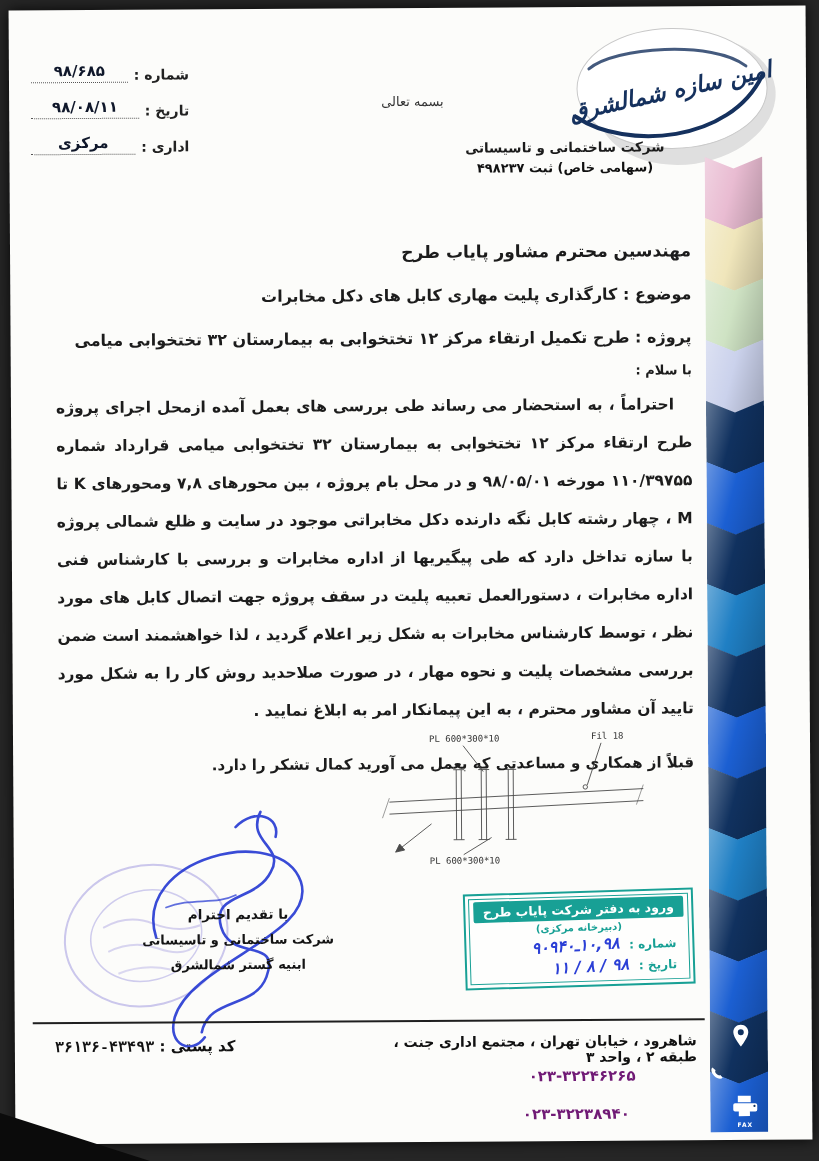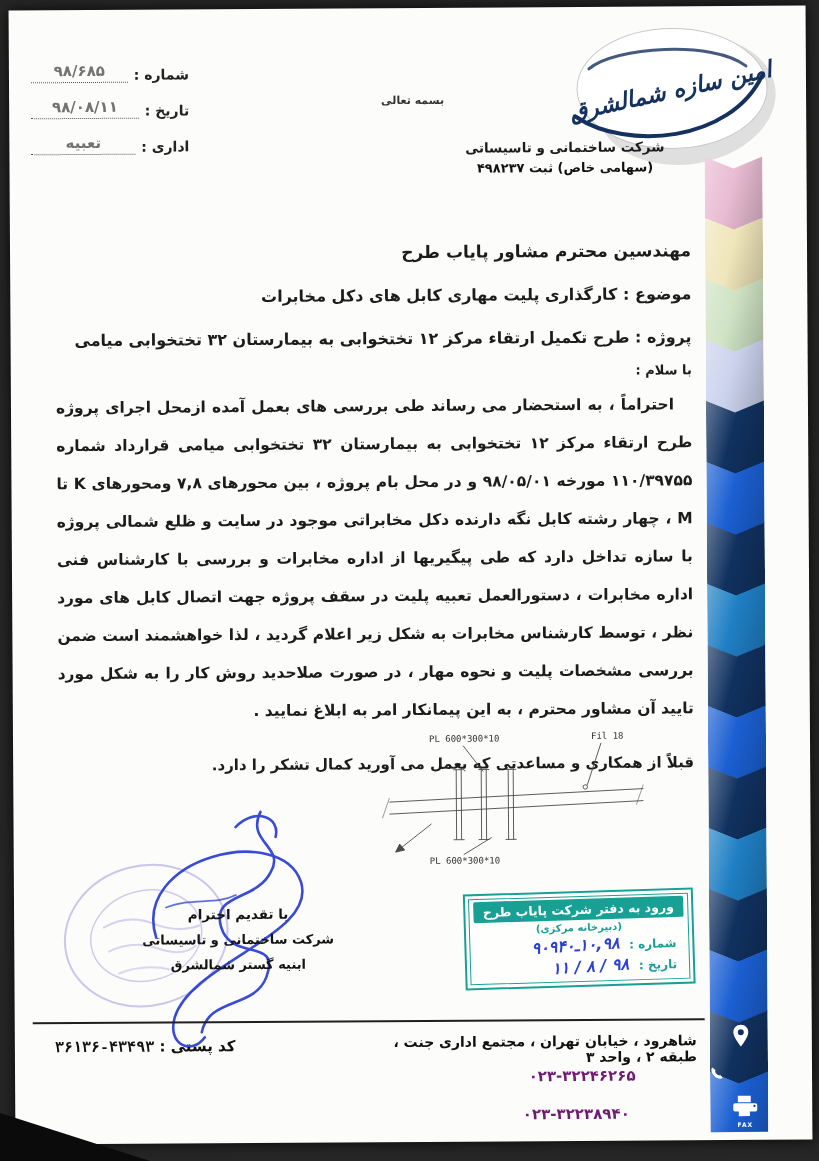--- a/index.html
+++ b/index.html
@@ -9,22 +9,22 @@
   .page{position:absolute;left:12px;top:8px;width:797px;height:1134px;background:#fcfcfa;
         transform:rotate(-0.35deg);box-shadow:0 0 14px rgba(0,0,0,.85);}
   .corner-dark{position:absolute;left:0;bottom:0;width:150px;height:48px;background:#0b0b0b;
         clip-path:polygon(0 0,0 100%,100% 100%);}
 
   
   .meta-fields{position:absolute;top:52px;left:22px;width:158px;direction:rtl;}
   .field-row{display:flex;align-items:flex-end;margin-bottom:15px;}
   .field-label{font-size:14px;font-weight:700;color:#222;white-space:nowrap;margin-left:6px;}
   .field-value{flex:1;border-bottom:1.5px dotted #555;text-align:center;font-size:15px;
-        font-weight:700;color:#737373;padding-bottom:2px;min-height:18px;}
-  .besmellah{position:absolute;top:86px;left:372px;font-size:11px;font-weight:700;color:#333;}
+        font-weight:700;color:#0f172a;padding-bottom:2px;min-height:18px;}
+  .besmellah{position:absolute;top:86px;left:372px;font-size:13px;font-weight:400;color:#333;}
 
   
   .logo{position:absolute;top:12px;left:525px;width:250px;height:152px;}
   .company{position:absolute;top:132px;left:438px;width:235px;text-align:center;direction:rtl;}
   .company-line1{font-size:13.5px;font-weight:800;color:#1b1b1b;margin-bottom:5px;}
   .company-line2{font-size:13px;font-weight:800;color:#111;}
 
   
   .letter{position:absolute;top:234px;left:45px;width:636px;direction:rtl;color:#1c1c1c;}
   .recipient{font-size:17px;font-weight:800;margin-bottom:24px;}
@@ -97,21 +97,21 @@
       <div class="field-row">
         <span class="field-label">شماره :</span>
         <span class="field-value">۹۸/۶۸۵</span>
       </div>
       <div class="field-row">
         <span class="field-label">تاریخ :</span>
         <span class="field-value">۹۸/۰۸/۱۱</span>
       </div>
       <div class="field-row">
         <span class="field-label">اداری :</span>
-        <span class="field-value">تعبیه</span>
+        <span class="field-value">مرکزی</span>
       </div>
     </div>
 
     <div class="besmellah">بسمه تعالی</div>
 
     <svg class="logo" viewBox="0 0 250 152">
       <ellipse cx="152" cy="82" rx="90" ry="64" fill="#d9d9d9" opacity="0.85" transform="rotate(-8 152 82)"></ellipse>
       <ellipse cx="138" cy="70" rx="95" ry="60" fill="#ffffff" stroke="#c8c8c8" stroke-width="1"></ellipse>
       <path d="M42 98 C92 132 196 124 228 58" fill="none" stroke="#15315e" stroke-width="4" stroke-linecap="round"></path>
       <path d="M55 50 C80 28 180 22 212 48" fill="none" stroke="#15315e" stroke-width="3" stroke-linecap="round" opacity="0.8"></path>

